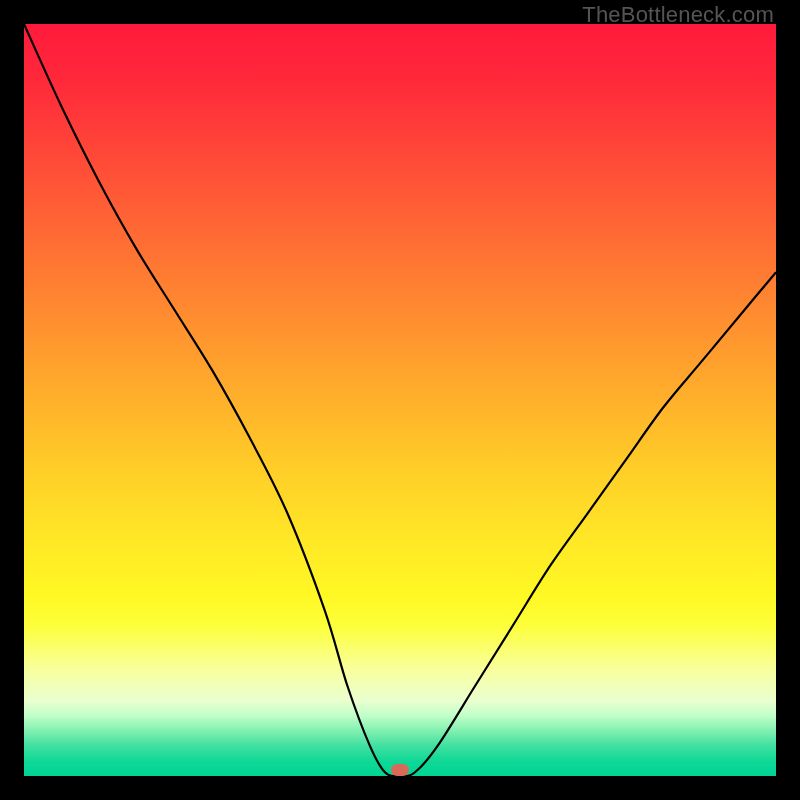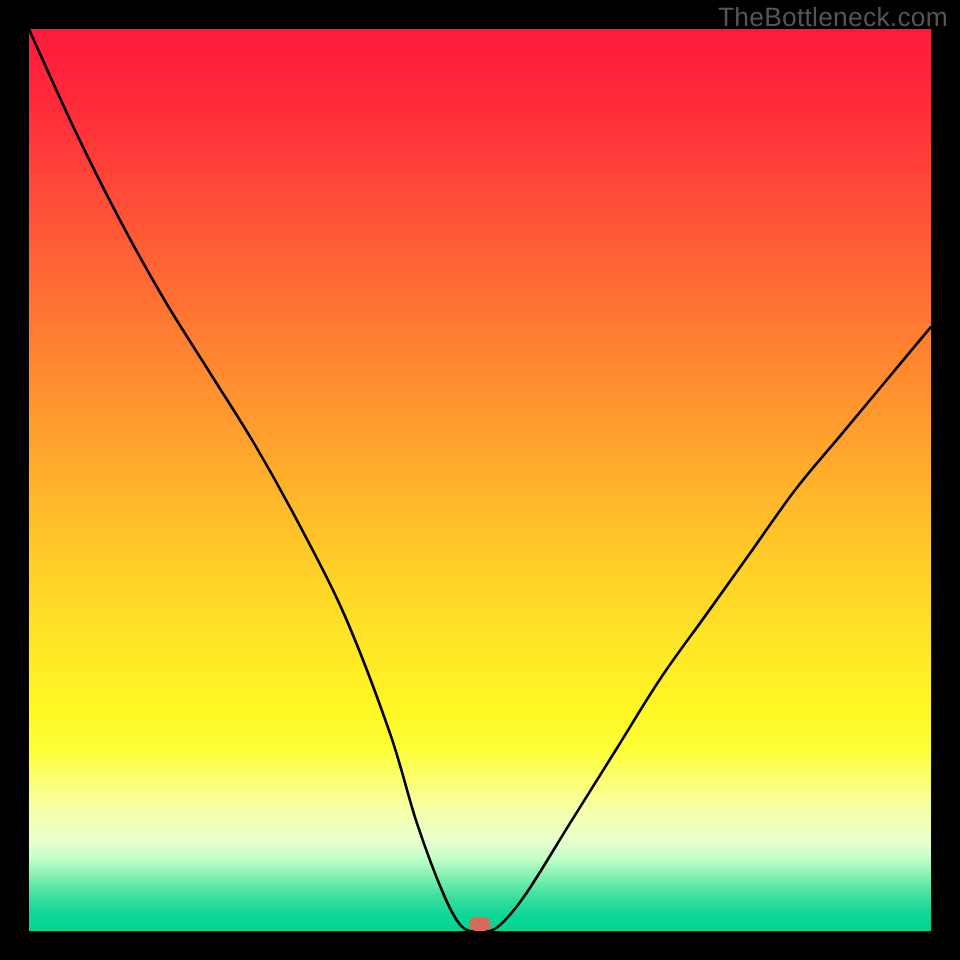--- a/index.html
+++ b/index.html
@@ -61,21 +61,21 @@
     position: absolute;
     width: 18px;
     height: 12px;
     border-radius: 6px;
     background: #d96a5a;
     transform: translate(-50%, -50%);
   }
   .watermark {
     position: absolute;
     top: 2px;
-    right: 10px;
+    right: 26px;
     color: #555;
     font-size: 22px;
     font-weight: 500;
     letter-spacing: 0.2px;
     user-select: none;
   }
 </style>
 </head>
 <body>
 

